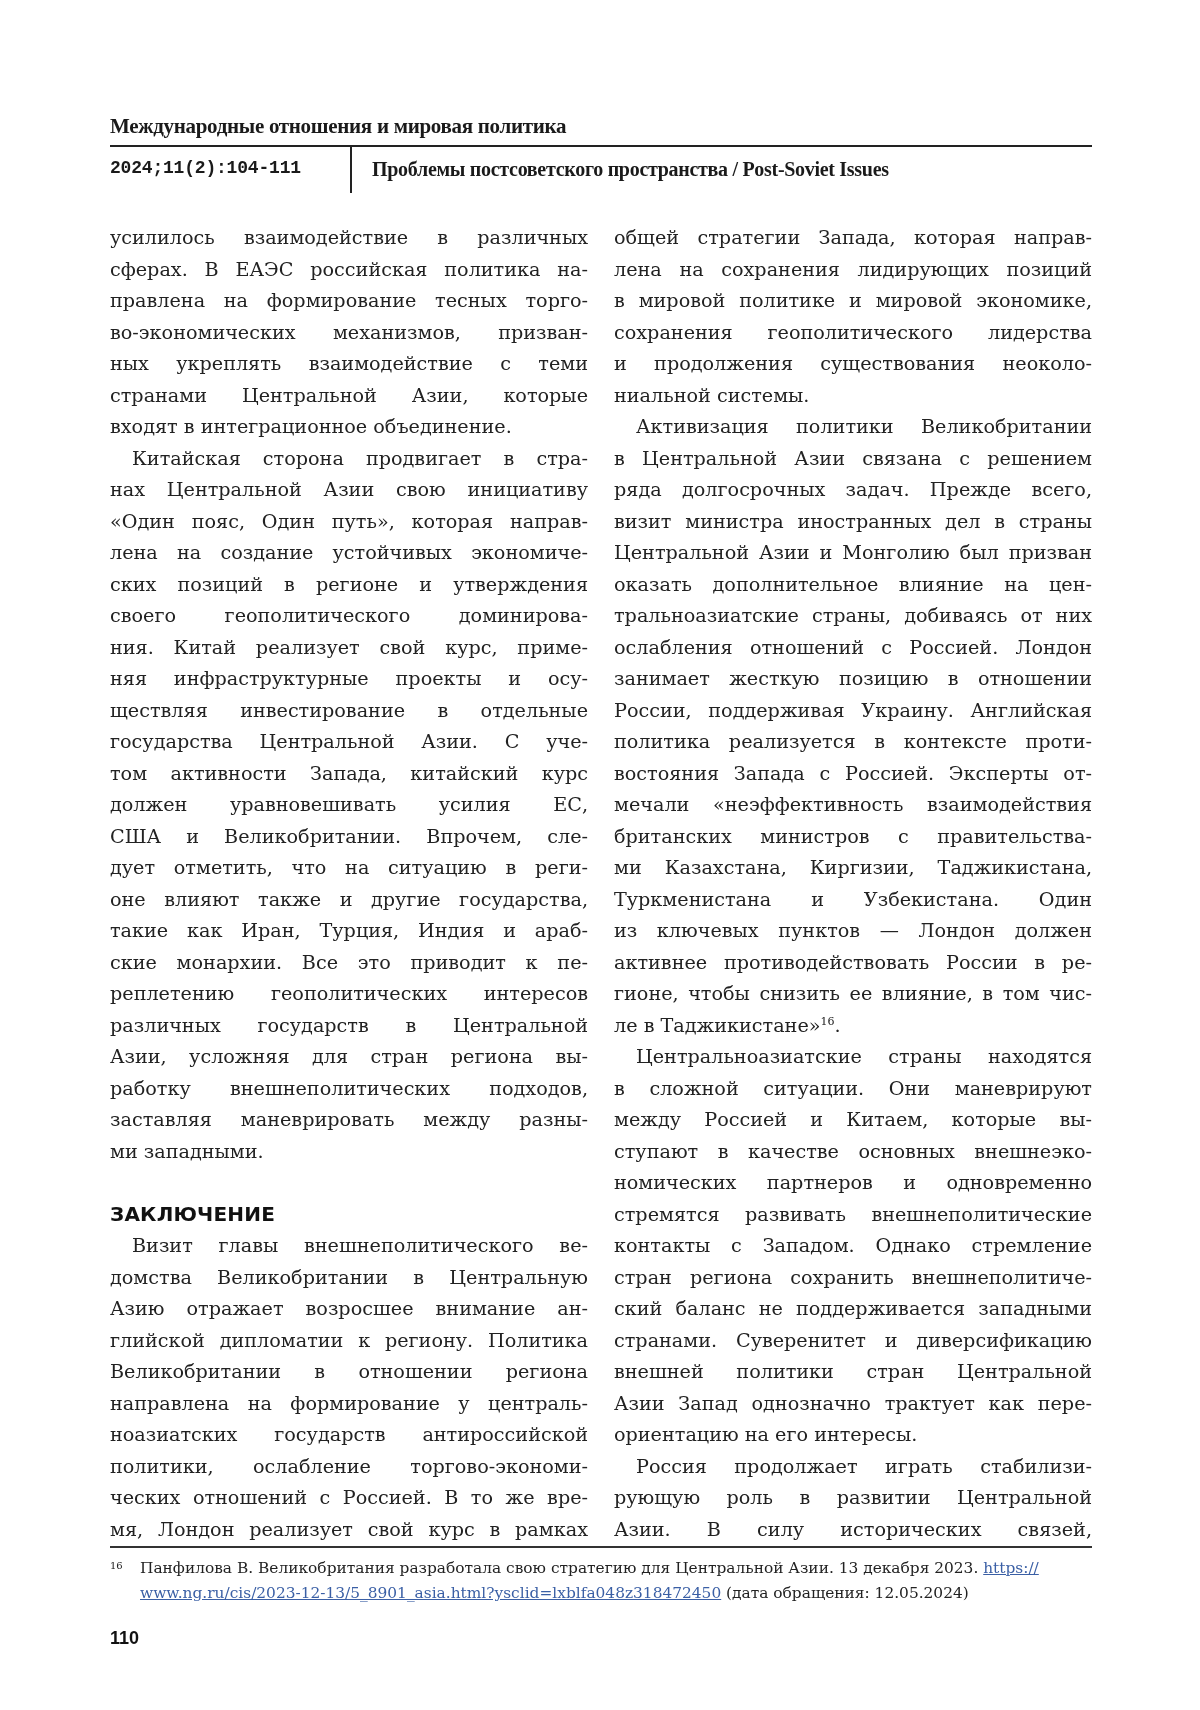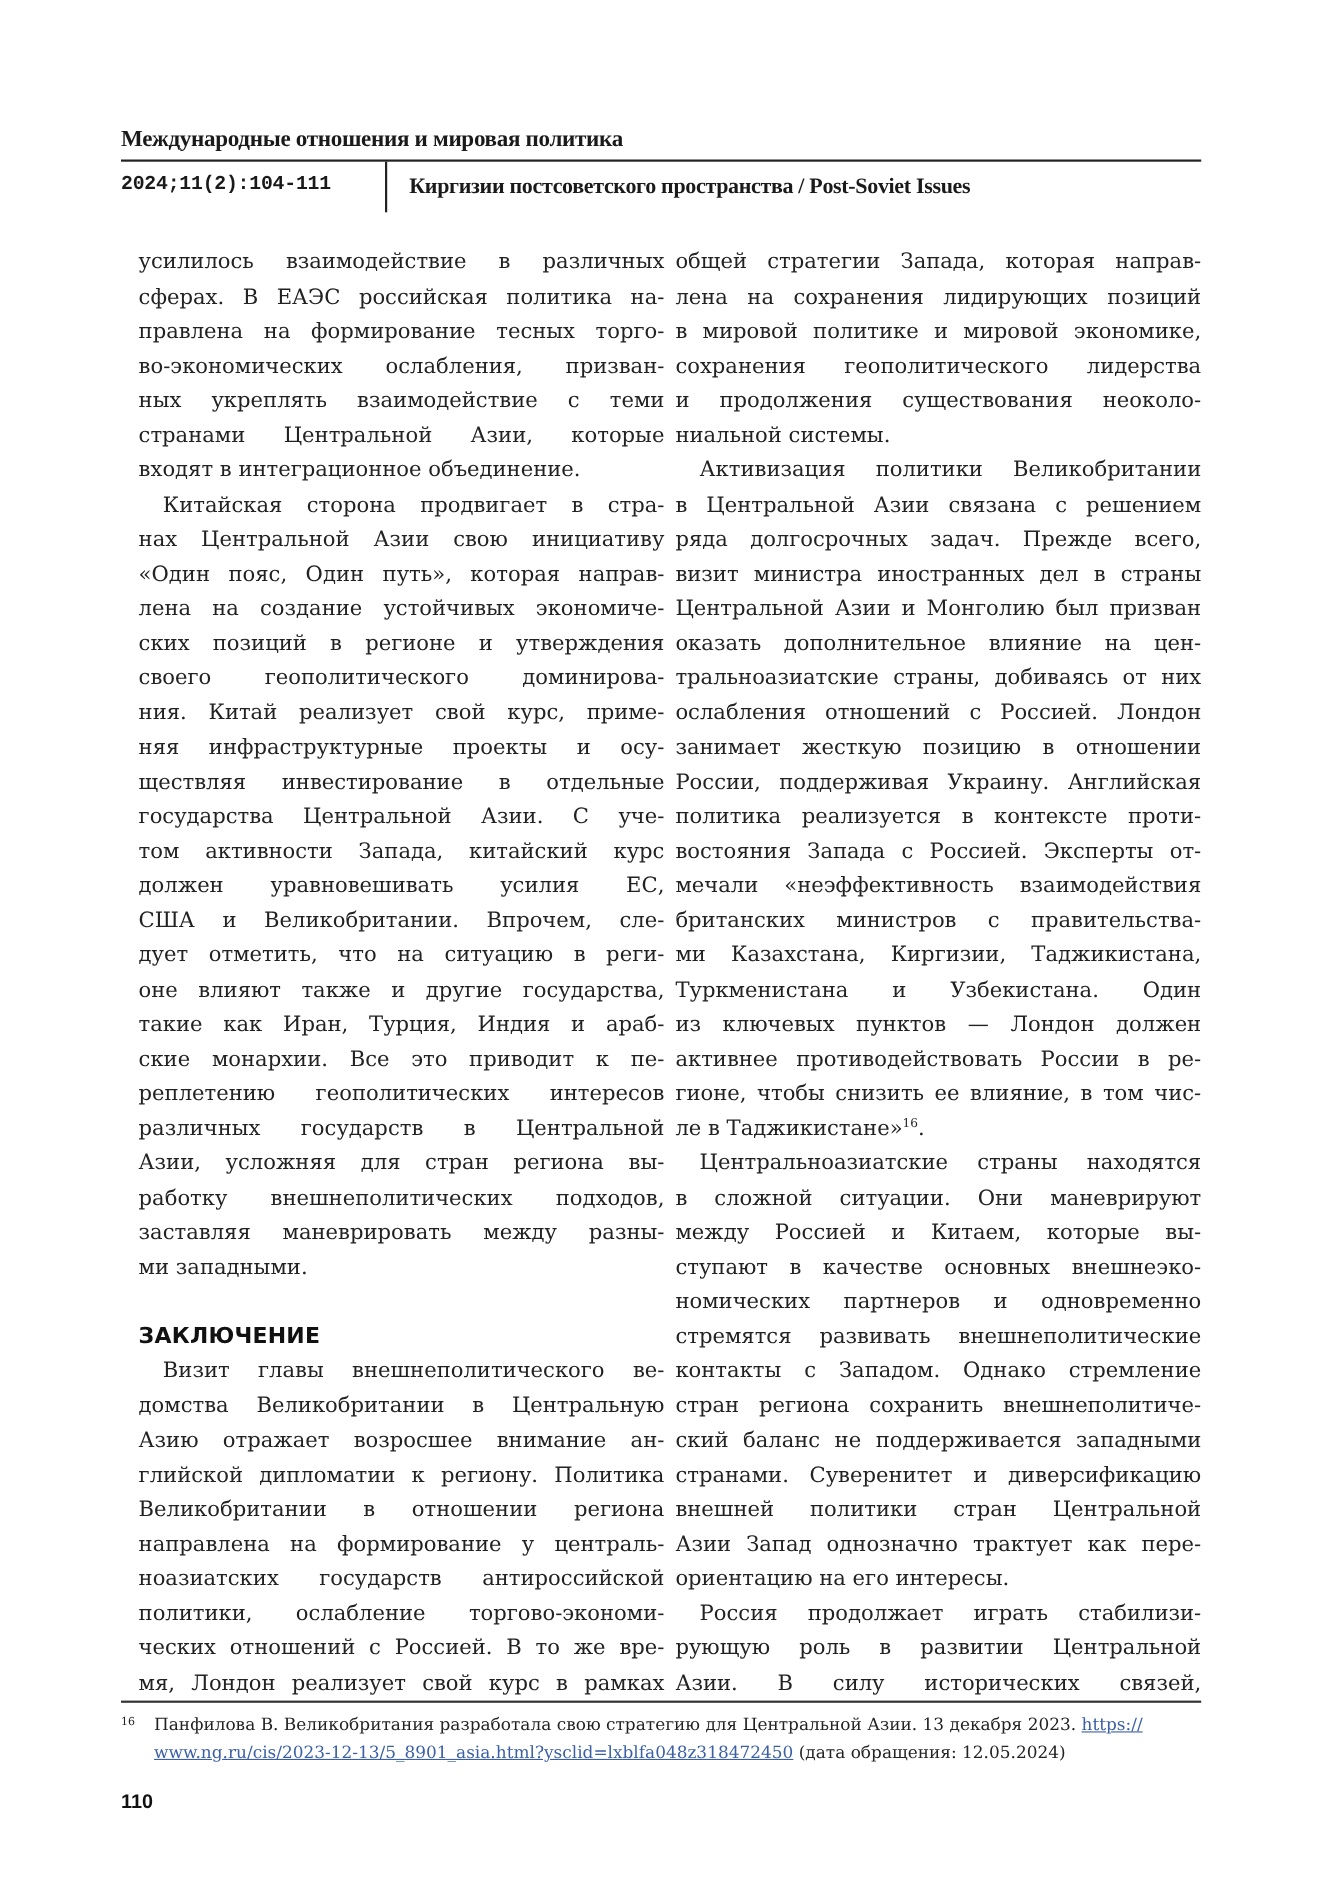--- a/index.html
+++ b/index.html
@@ -28,21 +28,21 @@
     position: absolute; left: 372px; top: 158px;
     font-family: "Liberation Serif", serif; font-weight: bold; font-size: 20px;
     letter-spacing: -0.3px;
   }
 
   .col {
     position: absolute; top: 222px; width: 478px;
     font-family: "DejaVu Serif", serif; font-size: 19.2px; line-height: 31.5px;
     color: #222;
   }
-  .col-left { left: 126px; }
+  .col-left { left: 110px; }
   .col-right { left: 614px; }
   .line { display: block; white-space: nowrap; text-align: justify; text-align-last: justify; height: 31.5px; overflow: visible; }
   .line.last { text-align-last: left; }
   .line.indent { padding-left: 22px; }
   .gap { display: block; height: 31.5px; }
   .section-heading {
     display: block; height: 31.5px; font-family: "DejaVu Sans", sans-serif;
     font-weight: bold; font-size: 20px; letter-spacing: 0.2px; color: #111;
   }
   sup { font-size: 11px; line-height: 0; vertical-align: super; }
@@ -64,28 +64,28 @@
   }
 </style>
 </head>
 <body>
 
 <div class="page">
   <div class="running-head">Международные отношения и мировая политика</div>
   <div class="head-rule"></div>
   <div class="head-meta">2024;11(2):104-111</div>
   <div class="head-divider"></div>
-  <div class="head-journal">Киргизии постсоветского пространства / Post-Soviet Issues</div>
+  <div class="head-journal">Проблемы постсоветского пространства / Post-Soviet Issues</div>
 
   <div class="col col-left">
     <div>
         <span class="line">усилилось взаимодействие в различных</span>
         <span class="line">сферах. В ЕАЭС российская политика на-</span>
         <span class="line">правлена на формирование тесных торго-</span>
-        <span class="line">во-экономических ослабления, призван-</span>
+        <span class="line">во-экономических механизмов, призван-</span>
         <span class="line">ных укреплять взаимодействие с теми</span>
         <span class="line">странами Центральной Азии, которые</span>
         <span class="line last">входят в интеграционное объединение.</span>
       </div>
     <div>
         <span class="line indent">Китайская сторона продвигает в стра-</span>
         <span class="line">нах Центральной Азии свою инициативу</span>
         <span class="line">«Один пояс, Один путь», которая направ-</span>
         <span class="line">лена на создание устойчивых экономиче-</span>
         <span class="line">ских позиций в регионе и утверждения</span>

